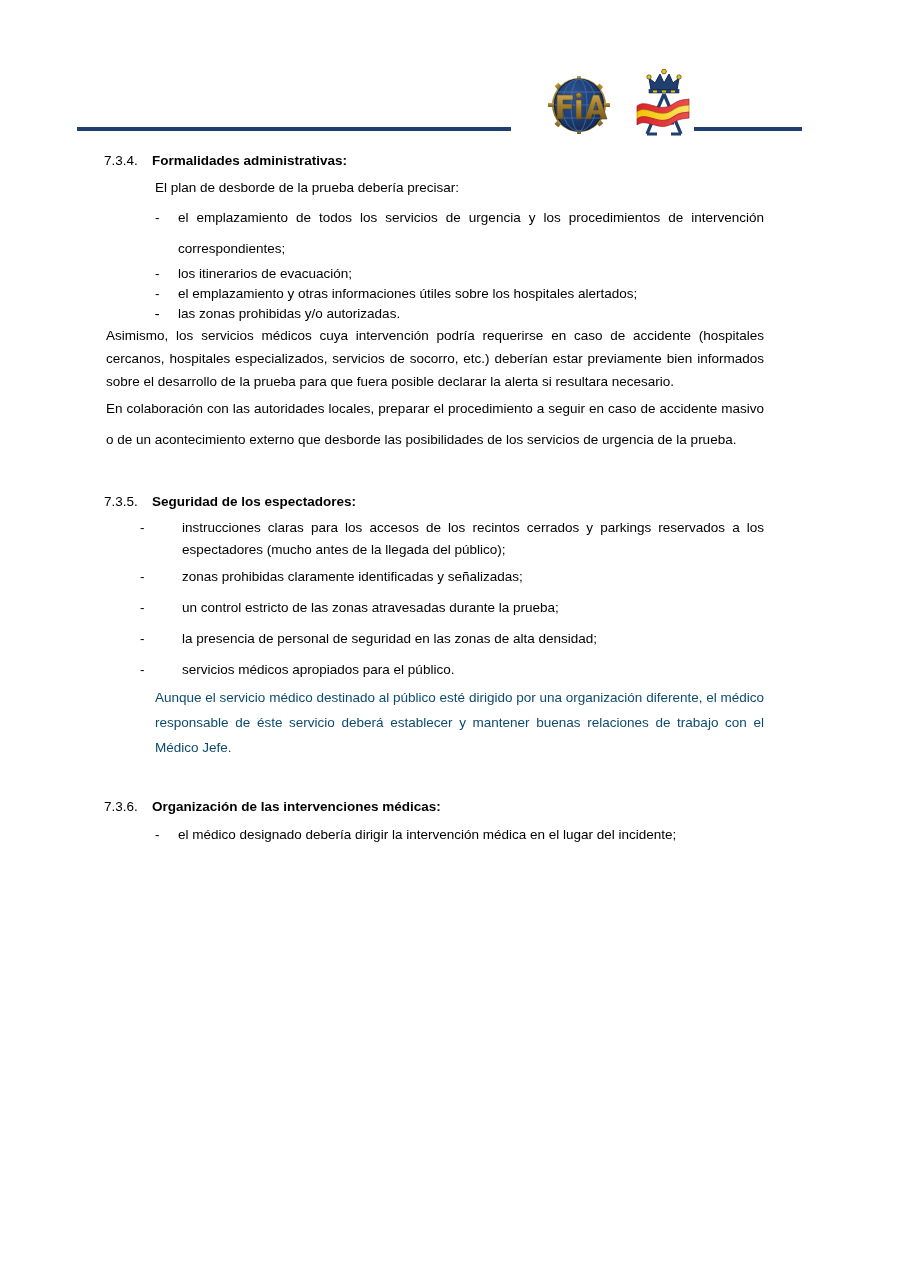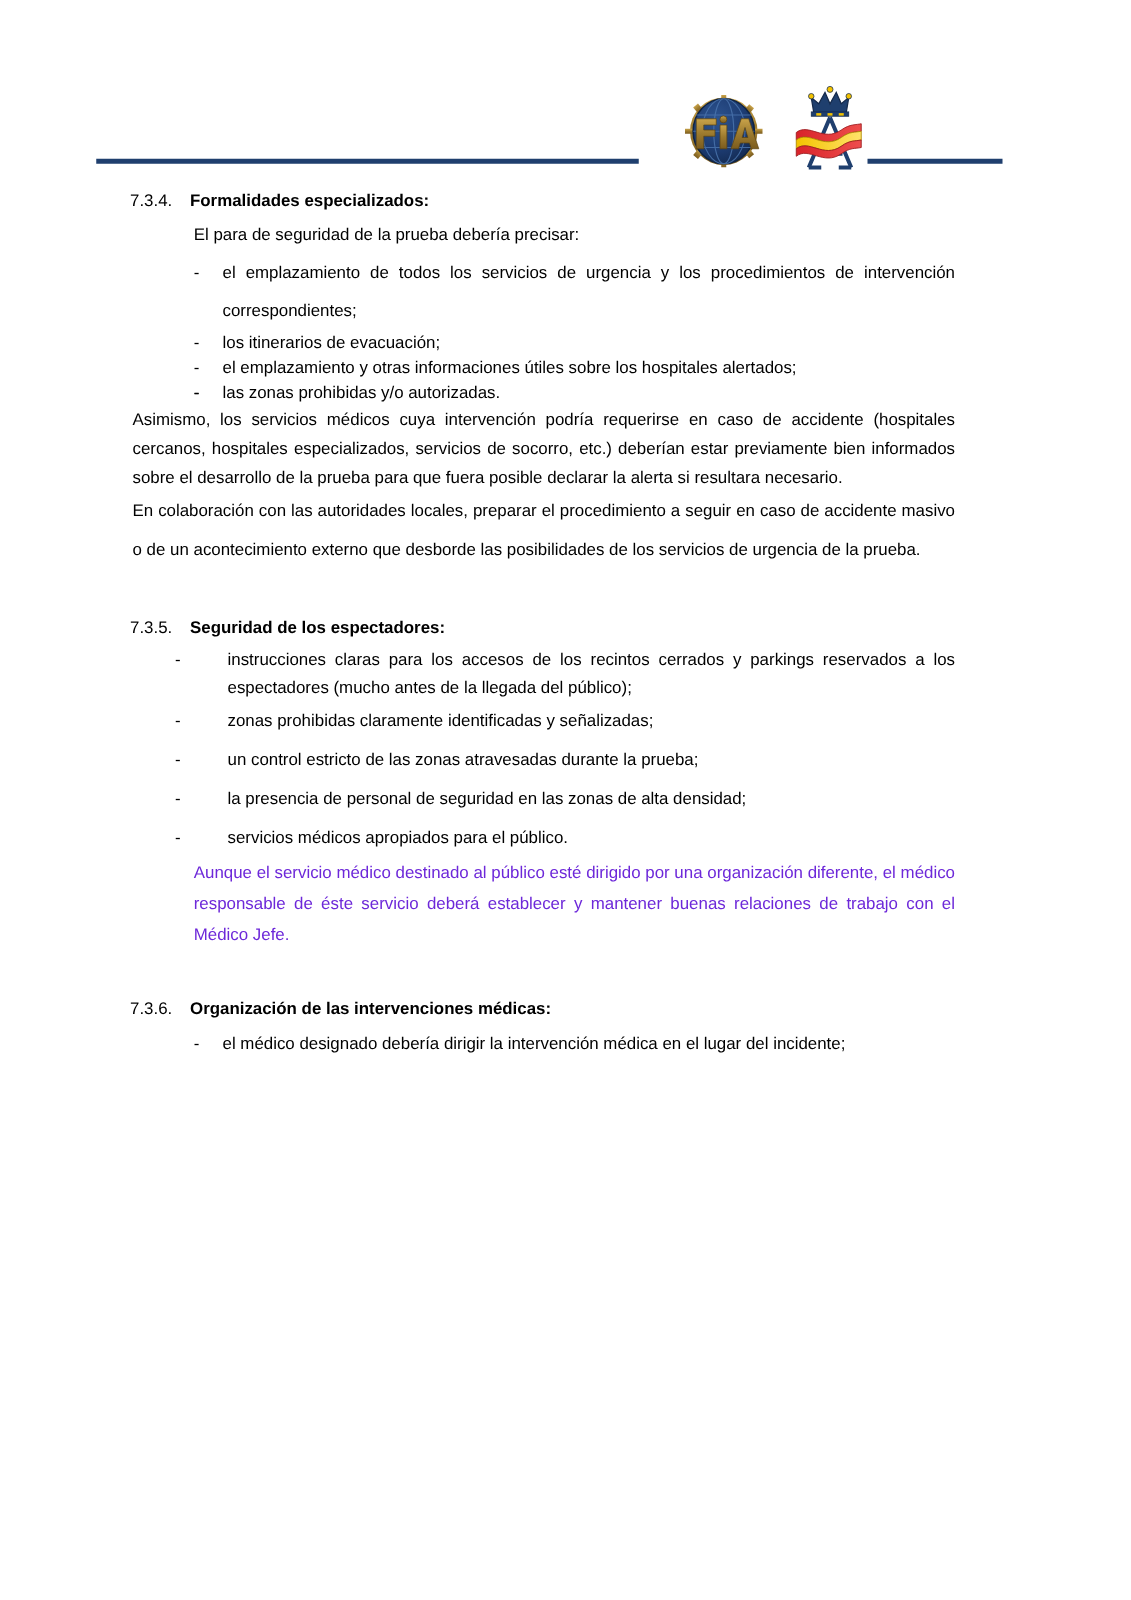--- a/index.html
+++ b/index.html
@@ -153,21 +153,21 @@
     padding-right: 104px;
     text-align: justify;
   }
   p.para-tight {
     line-height: 23px;
   }
   p.para-loose {
     line-height: 31px;
   }
   p.red {
-    color: #6d28d9;
+    color: #0c4a6e;
     font-size: 13.5px;
     margin: 0;
     padding-left: 155px;
     padding-right: 104px;
     line-height: 25px;
     text-align: justify;
   }
 
   .gap-lg { height: 36px; }
 </style>
@@ -266,24 +266,24 @@
         </g>
       </svg>
     </div>
   </div>
 
   <div class="content">
 
     <div class="section">
       <div class="sec-head">
         <span class="sec-num">7.3.4.</span>
-        <span class="sec-title">Formalidades especializados:</span>
+        <span class="sec-title">Formalidades administrativas:</span>
       </div>
 
-      <p class="lead">El para de seguridad de la prueba debería precisar:</p>
+      <p class="lead">El plan de desborde de la prueba debería precisar:</p>
 
       <ul class="blist list-a">
         <li>
           <span class="dash">-</span>
           <span>el emplazamiento de todos los servicios de urgencia y los procedimientos de intervención correspondientes;</span>
         </li>
         <li class="tight">
           <span class="dash">-</span>
           <span>los itinerarios de evacuación;</span>
         </li>

